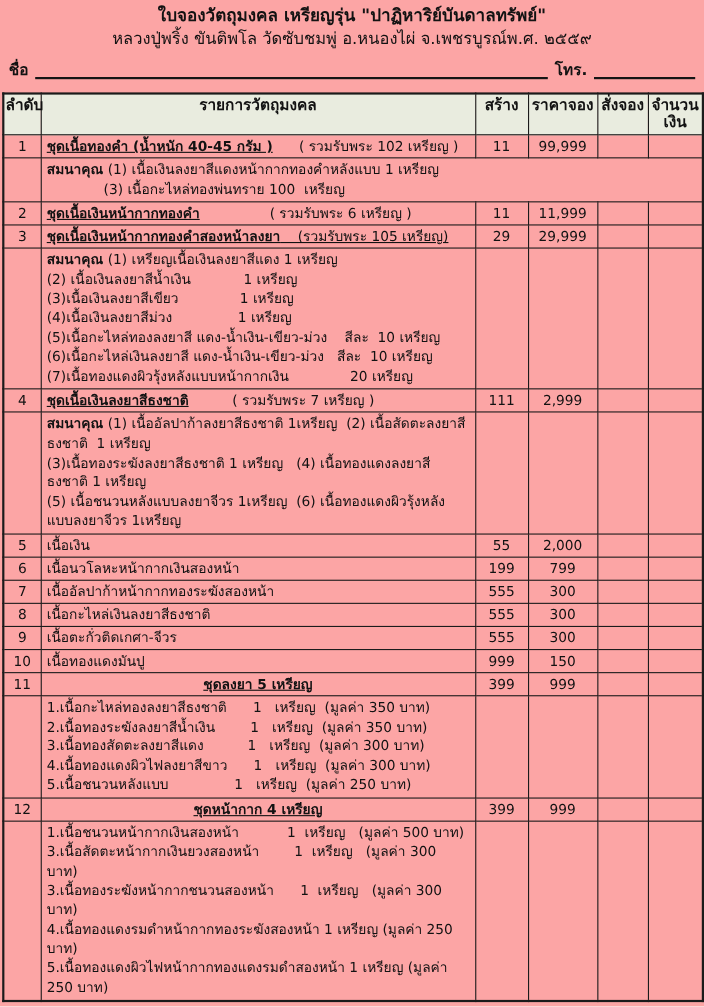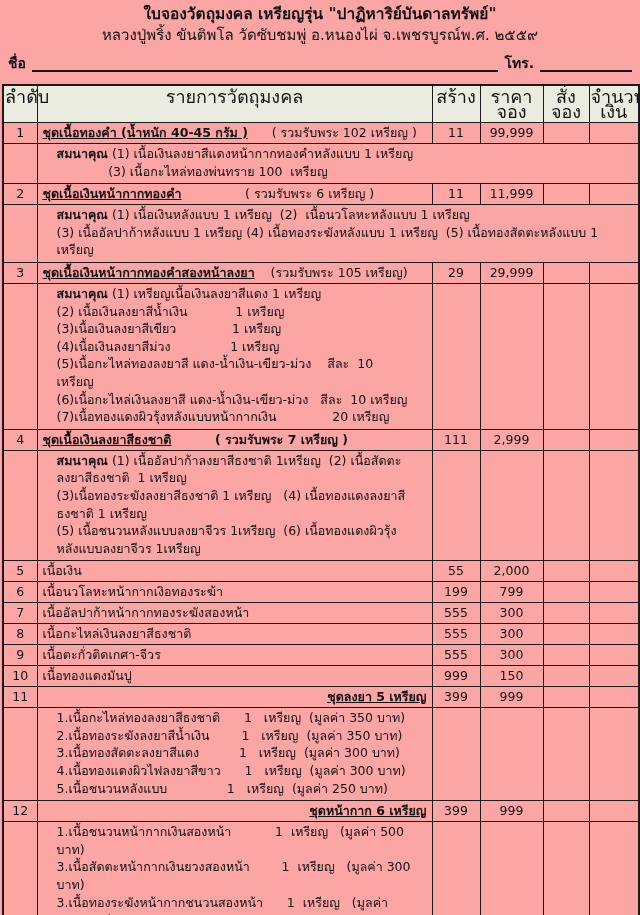--- a/index.html
+++ b/index.html
@@ -7,28 +7,28 @@
   .page{width:640px;height:915px;box-sizing:border-box;padding:3px 2px 0;background:#fca5a5;overflow:hidden;}
   .title1{text-align:center;font-weight:700;font-size:15.5px;line-height:21px;margin:1px 0 0;}
   .title2{text-align:center;font-weight:400;font-size:15px;line-height:21px;margin:0;}
   .nameRow{display:flex;align-items:center;margin:6px 6px 10px;font-weight:700;font-size:14px;}
   .wline{border-bottom:2px solid #151515;height:16px;}
   .wline.grow{flex:1;margin:0 6px;}
   .wline.tel{width:92px;margin-left:6px;}
   .nameRow .lbl{white-space:nowrap;}
   table.order{border-collapse:collapse;table-layout:fixed;width:636px;margin:0 auto;border:2px solid #1b1b1b;}
   table.order th,table.order td{border:1px solid #1b1b1b;vertical-align:top;}
-  table.order th{background:#e9ecdf;font-size:18px;font-weight:400;padding:3px 1px;line-height:15px;}
+  table.order th{background:#e9ecdf;font-size:14px;font-weight:700;padding:3px 1px;line-height:15px;}
   table.order td{font-size:12.5px;line-height:18px;}
   td.c{text-align:center;padding:1px 2px;}
   td.no{text-align:center;padding:1px 2px;}
   td.desc{padding:1px 5px;}
-  td.desc.center{text-align:right;}
+  td.desc.center{text-align:center;}
   .b{font-weight:700;text-decoration:underline;}
-  td.sub{padding:1px 19px 3px;}
+  td.sub{padding:1px 5px 3px;}
   .subline{white-space:pre-wrap;line-height:17.6px;}
   .subline b{font-weight:700;}
 </style>
 </head>
 <body>
 
 <div class="page">
   <div class="title1">ใบจองวัตถุมงคล  เหรียญรุ่น "ปาฏิหาริย์บันดาลทรัพย์"</div>
   <div class="title2">หลวงปู่พริ้ง ขันติพโล วัดซับชมพู่ อ.หนองไผ่ จ.เพชรบูรณ์พ.ศ. ๒๕๕๙</div>
 
@@ -76,29 +76,22 @@
         </tr>
         <tr>
           <td class="no">2</td>
           <td class="desc"><span class="b">ชุดเนื้อเงินหน้ากากทองคำ</span><span style="white-space: pre;">                ( รวมรับพระ 6 เหรียญ )</span></td>
           <td class="c">11</td>
           <td class="c">11,999</td>
           <td class="c">&nbsp;</td>
           <td class="c">&nbsp;</td>
         </tr>
         <tr>
-          <td class="no"></td>
-          <td class="sub" colspan="5">
-            <div class="subline"><b>สมนาคุณ</b> (1) เนื้อเงินหลังแบบ 1 เหรียญ  (2)  เนื้อนวโลหะหลังแบบ 1 เหรียญ</div>
-            <div class="subline">(3) เนื้ออัลปาก้าหลังแบบ 1 เหรียญ (4) เนื้อทองระฆังหลังแบบ 1 เหรียญ  (5) เนื้อทองสัดตะหลังแบบ 1 เหรียญ</div>
-          </td>
-        </tr>
-        <tr>
           <td class="no">3</td>
-          <td class="desc"><span class="b">ชุดเนื้อเงินหน้ากากทองคำสองหน้าลงยา</span><span style="white-space: pre;">    (รวมรับพระ 105 เหรียญ)</span></td>
+          <td class="desc"><span class="b">ชุดเนื้อเงินหน้ากากทองคำสองหน้าลงยา</span><span style="white-space: pre; text-decoration: underline;">    (รวมรับพระ 105 เหรียญ)</span></td>
           <td class="c">29</td>
           <td class="c">29,999</td>
           <td class="c">&nbsp;</td>
           <td class="c">&nbsp;</td>
         </tr>
         <tr>
           <td class="no"></td>
           <td class="sub">
             <div class="subline"><b>สมนาคุณ</b> (1) เหรียญเนื้อเงินลงยาสีแดง 1 เหรียญ</div>
             <div class="subline">(2) เนื้อเงินลงยาสีน้ำเงิน            1 เหรียญ</div>
@@ -108,21 +101,21 @@
             <div class="subline">(6)เนื้อกะไหล่เงินลงยาสี แดง-น้ำเงิน-เขียว-ม่วง   สีละ  10 เหรียญ</div>
             <div class="subline">(7)เนื้อทองแดงผิวรุ้งหลังแบบหน้ากากเงิน              20 เหรียญ</div>
           </td>
           <td class="c"></td>
           <td class="c"></td>
           <td class="c"></td>
           <td class="c"></td>
         </tr>
         <tr>
           <td class="no">4</td>
-          <td class="desc"><span class="b">ชุดเนื้อเงินลงยาสีธงชาติ</span><span style="white-space: pre; font-weight: bold;">          ( รวมรับพระ 7 เหรียญ )</span></td>
+          <td class="desc"><span class="b">ชุดเนื้อเงินลงยาสีธงชาติ</span><span style="white-space: pre;">          ( รวมรับพระ 7 เหรียญ )</span></td>
           <td class="c">111</td>
           <td class="c">2,999</td>
           <td class="c">&nbsp;</td>
           <td class="c">&nbsp;</td>
         </tr>
         <tr>
           <td class="no"></td>
           <td class="sub">
             <div class="subline"><b>สมนาคุณ</b> (1) เนื้ออัลปาก้าลงยาสีธงชาติ 1เหรียญ  (2) เนื้อสัดตะลงยาสีธงชาติ  1 เหรียญ</div>
             <div class="subline">(3)เนื้อทองระฆังลงยาสีธงชาติ 1 เหรียญ   (4) เนื้อทองแดงลงยาสีธงชาติ 1 เหรียญ</div>
@@ -136,21 +129,21 @@
         <tr>
           <td class="no">5</td>
           <td class="desc"><span>เนื้อเงิน</span></td>
           <td class="c">55</td>
           <td class="c">2,000</td>
           <td class="c">&nbsp;</td>
           <td class="c">&nbsp;</td>
         </tr>
         <tr>
           <td class="no">6</td>
-          <td class="desc"><span>เนื้อนวโลหะหน้ากากเงิอทองระฆ้า</span></td>
+          <td class="desc"><span>เนื้อนวโลหะหน้ากากเงินสองหน้า</span></td>
           <td class="c">199</td>
           <td class="c">799</td>
           <td class="c">&nbsp;</td>
           <td class="c">&nbsp;</td>
         </tr>
         <tr>
           <td class="no">7</td>
           <td class="desc"><span>เนื้ออัลปาก้าหน้ากากทองระฆังสองหน้า</span></td>
           <td class="c">555</td>
           <td class="c">300</td>
@@ -198,21 +191,21 @@
             <div class="subline">4.เนื้อทองแดงผิวไฟลงยาสีขาว      1   เหรียญ  (มูลค่า 300 บาท)</div>
             <div class="subline">5.เนื้อชนวนหลังแบบ               1   เหรียญ  (มูลค่า 250 บาท)</div>
           </td>
           <td class="c"></td>
           <td class="c"></td>
           <td class="c"></td>
           <td class="c"></td>
         </tr>
         <tr>
           <td class="no">12</td>
-          <td class="desc center"><span class="b">ชุดหน้ากาก 6 เหรียญ</span></td>
+          <td class="desc center"><span class="b">ชุดหน้ากาก 4 เหรียญ</span></td>
           <td class="c">399</td>
           <td class="c">999</td>
           <td class="c">&nbsp;</td>
           <td class="c">&nbsp;</td>
         </tr>
         <tr>
           <td class="no"></td>
           <td class="sub">
             <div class="subline">1.เนื้อชนวนหน้ากากเงินสองหน้า           1  เหรียญ   (มูลค่า 500 บาท)</div>
             <div class="subline">3.เนื้อสัดตะหน้ากากเงินยวงสองหน้า        1  เหรียญ   (มูลค่า 300 บาท)</div>

